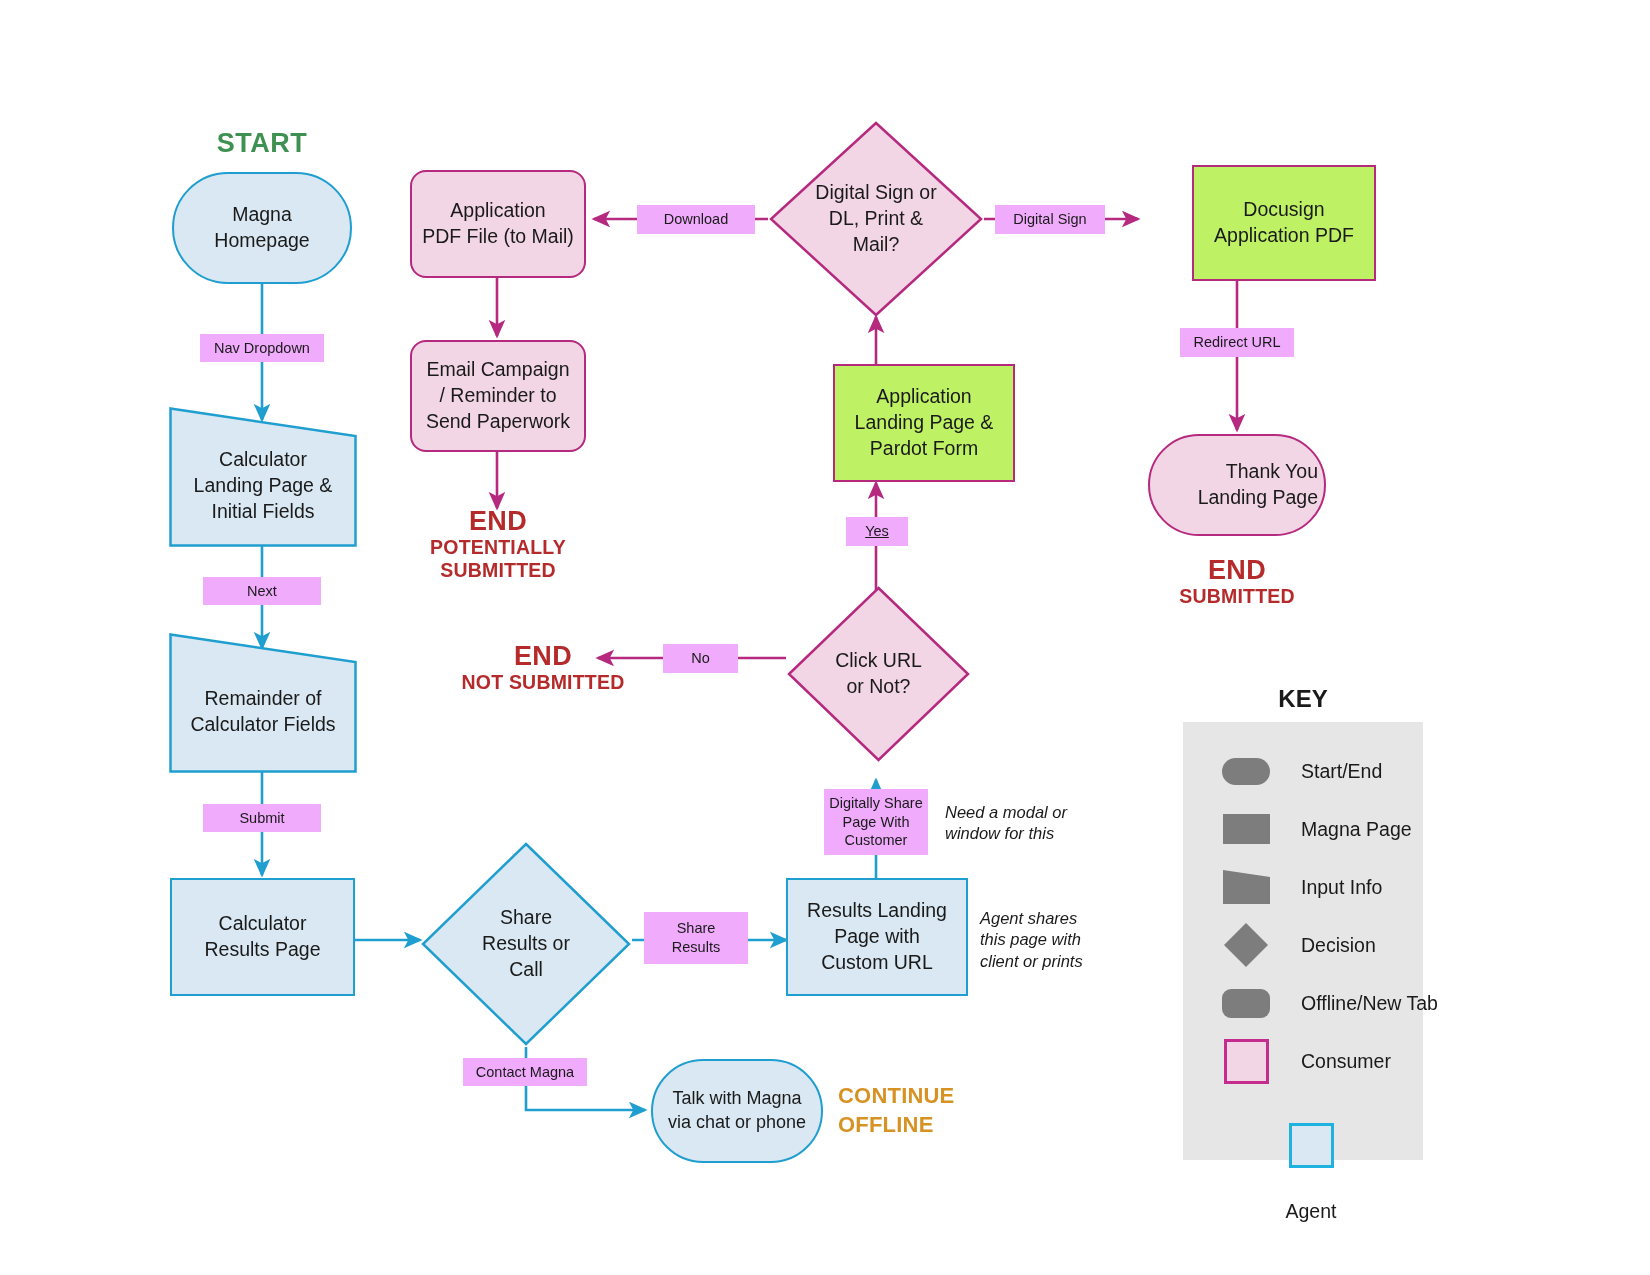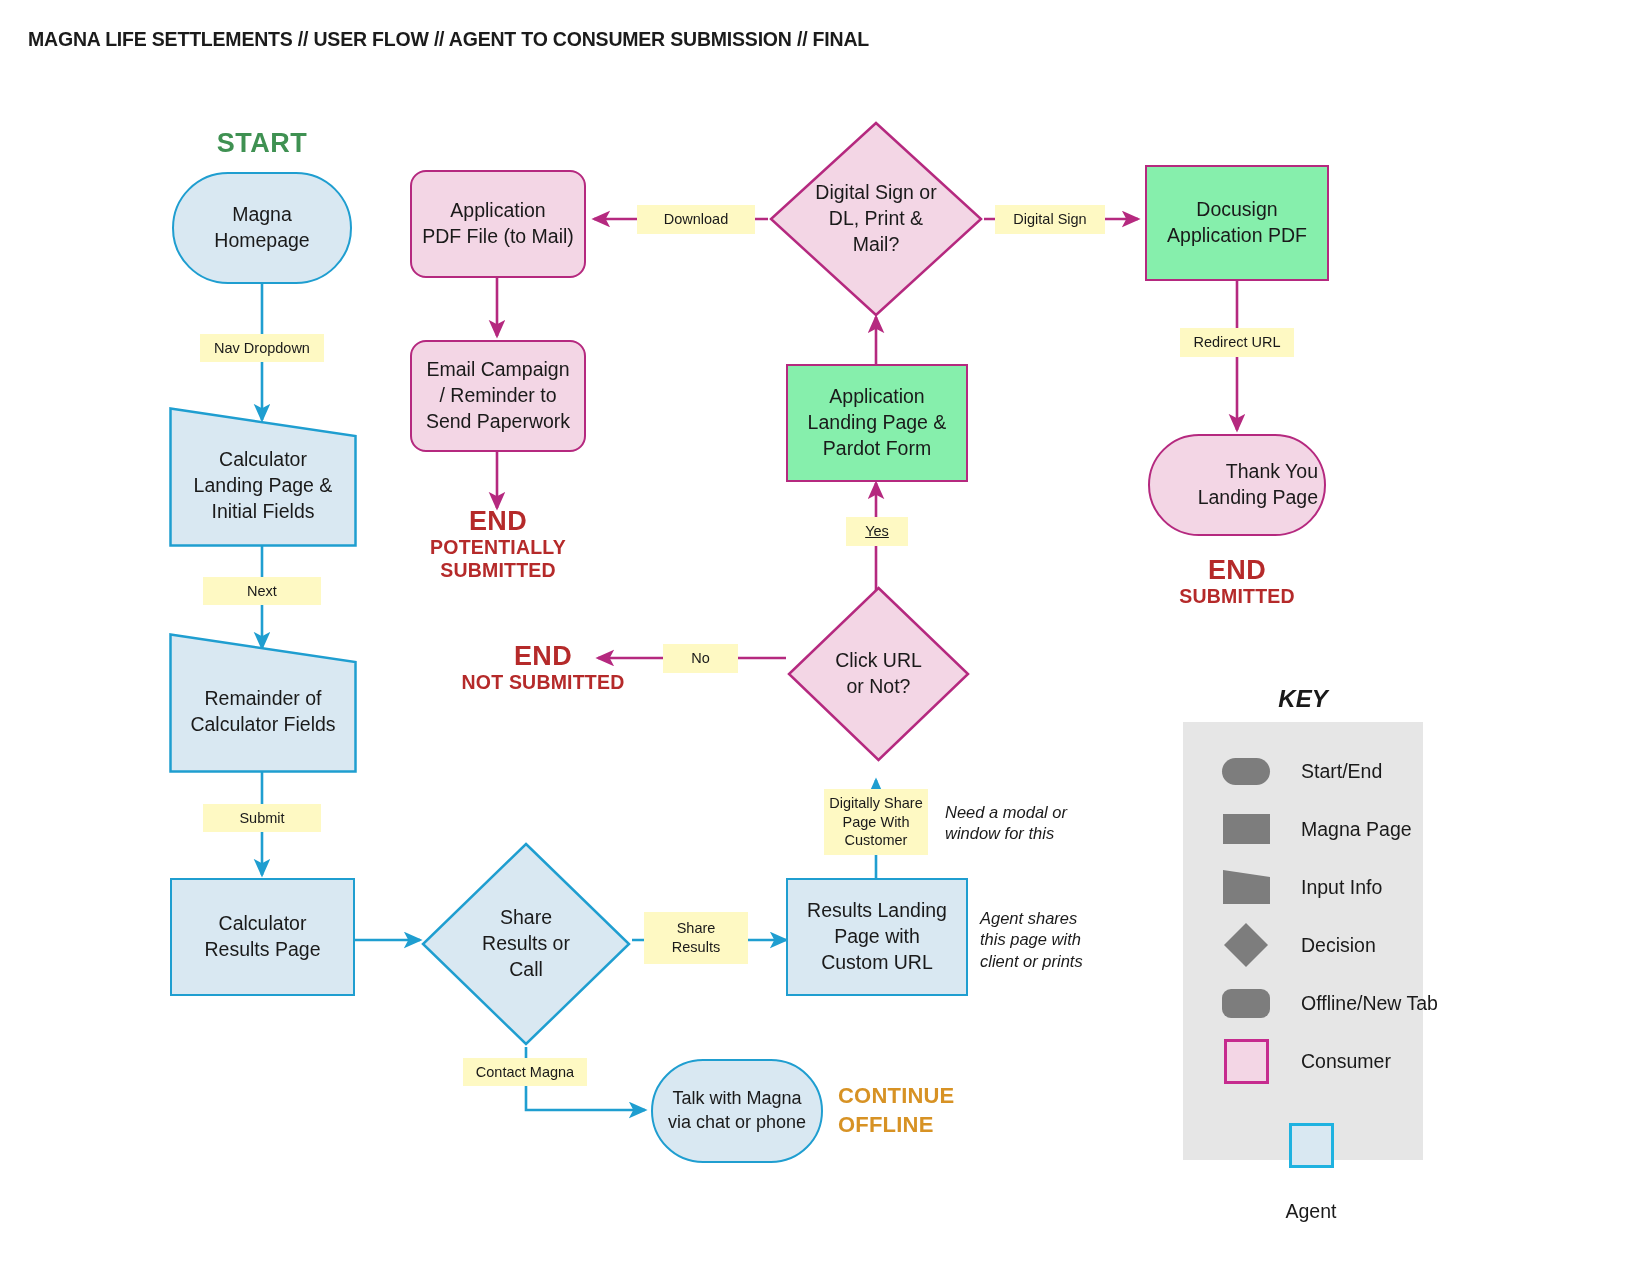--- a/index.html
+++ b/index.html
@@ -47,38 +47,38 @@
     justify-content: center;
     text-align: center;
     font-size: 19.5px;
     line-height: 1.32;
     color: #1a1a1a;
   }
   .node span { display: block; width: 100%; padding: 0 6px; }
 
   
   .agent-fill  { background: #d9e8f2; border: 2.5px solid #1f9ed0; }
-  .consumer-fill { background: #86efac; border: 2.5px solid #b5297f; }
+  .consumer-fill { background: #bef264; border: 2.5px solid #b5297f; margin-left: 47px; }
 
   .stadium-agent {
     background: #d9e8f2; border: 2.5px solid #1f9ed0;
     border-radius: 999px;
   }
   .stadium-consumer {
     background: #f3d6e5; border: 2.5px solid #b5297f;
     border-radius: 999px;
   }
   .round-consumer {
     background: #f3d6e5; border: 2.5px solid #b5297f;
     border-radius: 16px;
   }
 
   
   .edge-label {
-    background: #fef9c3;
+    background: #f0abfc;
     display: flex;
     align-items: center;
     justify-content: center;
     text-align: center;
     font-size: 14.5px;
     line-height: 1.3;
     color: #1a1a1a;
   }
 
   
@@ -121,21 +121,20 @@
     line-height: 1.3;
     color: #1a1a1a;
   }
 
   
   .key-title {
     font-size: 24px;
     font-weight: bold;
     text-align: center;
     color: #1a1a1a;
-    font-style: italic;
   }
   .key-panel {
     background: #e6e6e6;
   }
   .key-row {
     position: absolute;
     display: flex;
     align-items: center;
     left: 8px; width: 100%;
     height: 58px;
@@ -204,21 +203,20 @@
       <path d="M984,219 L1138,219" stroke="#b5297f" marker-end="url(#arrPink)"></path>
 
       <path d="M497,278 L497,336" stroke="#b5297f" marker-end="url(#arrPink)"></path>
 
       <path d="M497,451 L497,508" stroke="#b5297f" marker-end="url(#arrPink)"></path>
 
       <path d="M1237,281 L1237,430" stroke="#b5297f" marker-end="url(#arrPink)"></path>
     </g>
   </svg>
 
-  <div class="abs doc-title">MAGNA LIFE SETTLEMENTS // USER FLOW // AGENT TO CONSUMER SUBMISSION // FINAL</div>
 
   <div class="abs start-marker" style="left:172px; top:128px; width:180px;">START</div>
 
   <div class="abs node stadium-agent" style="left:172px; top:172px; width:180px; height:112px;">
     <span>Magna<br>Homepage</span>
   </div>
 
   <div class="abs edge-label" style="left:200px; top:334px; width:124px; height:28px;">
     <span>Nav Dropdown</span>
   </div>

